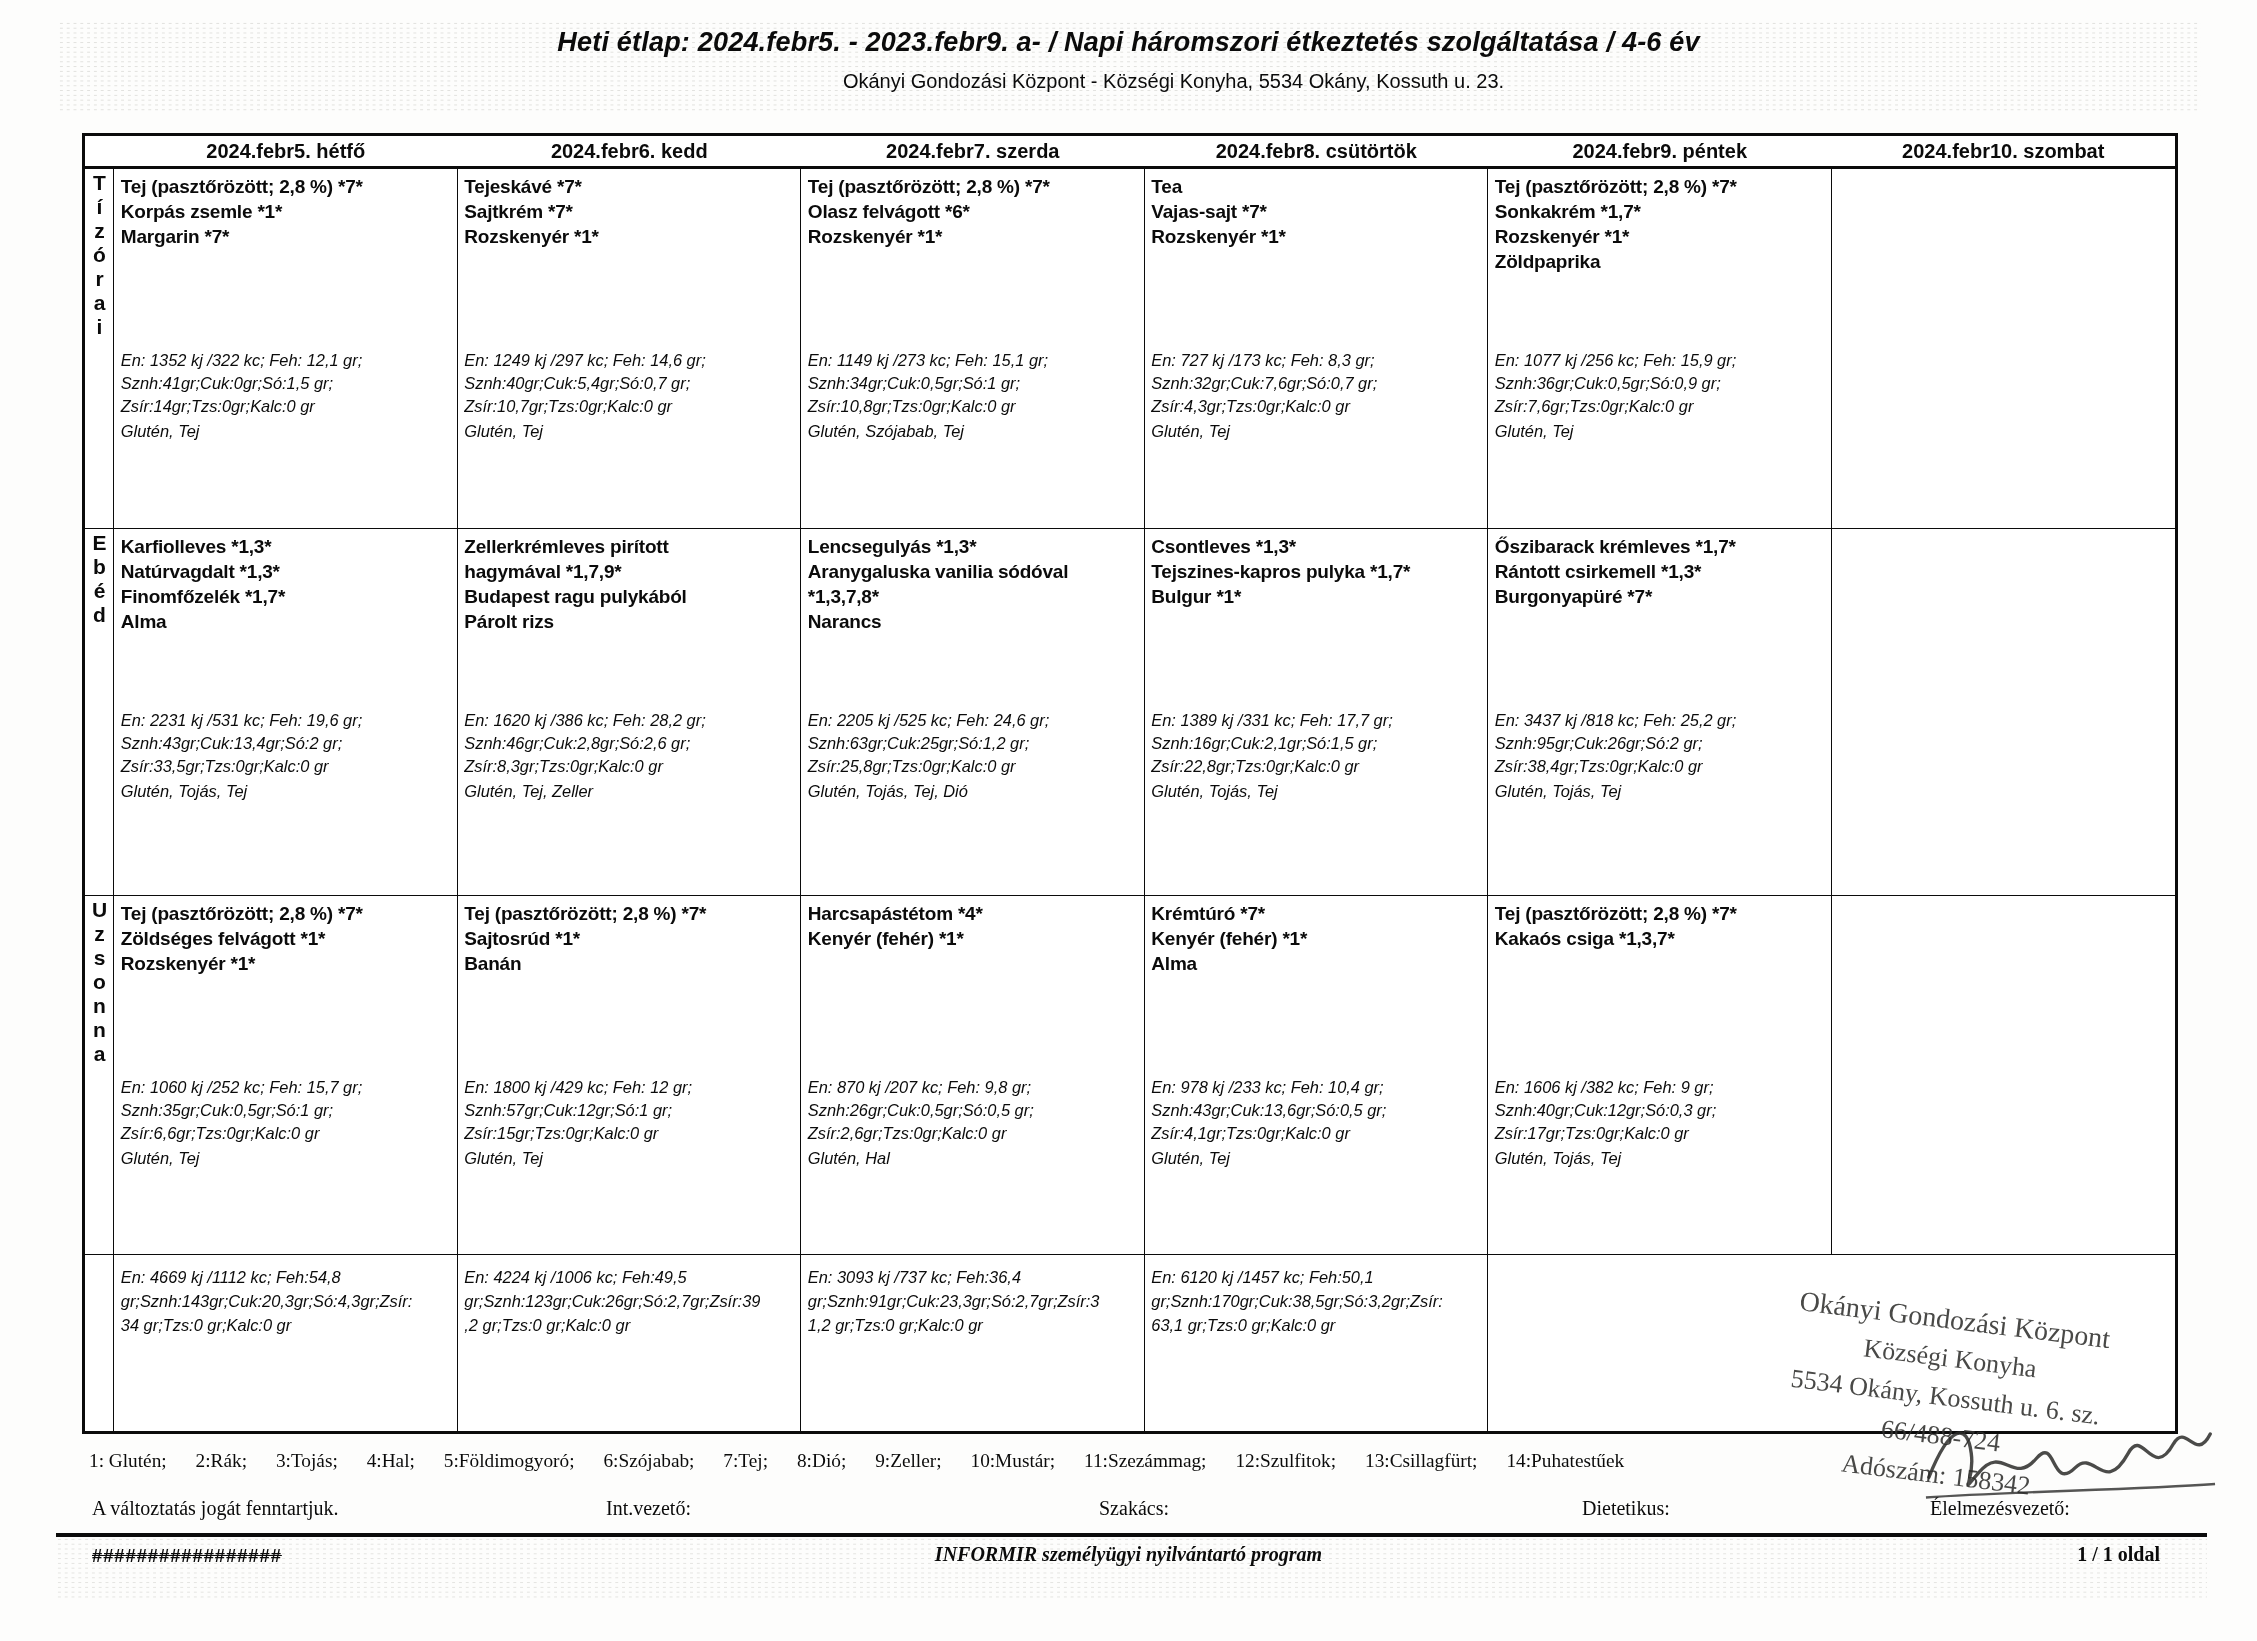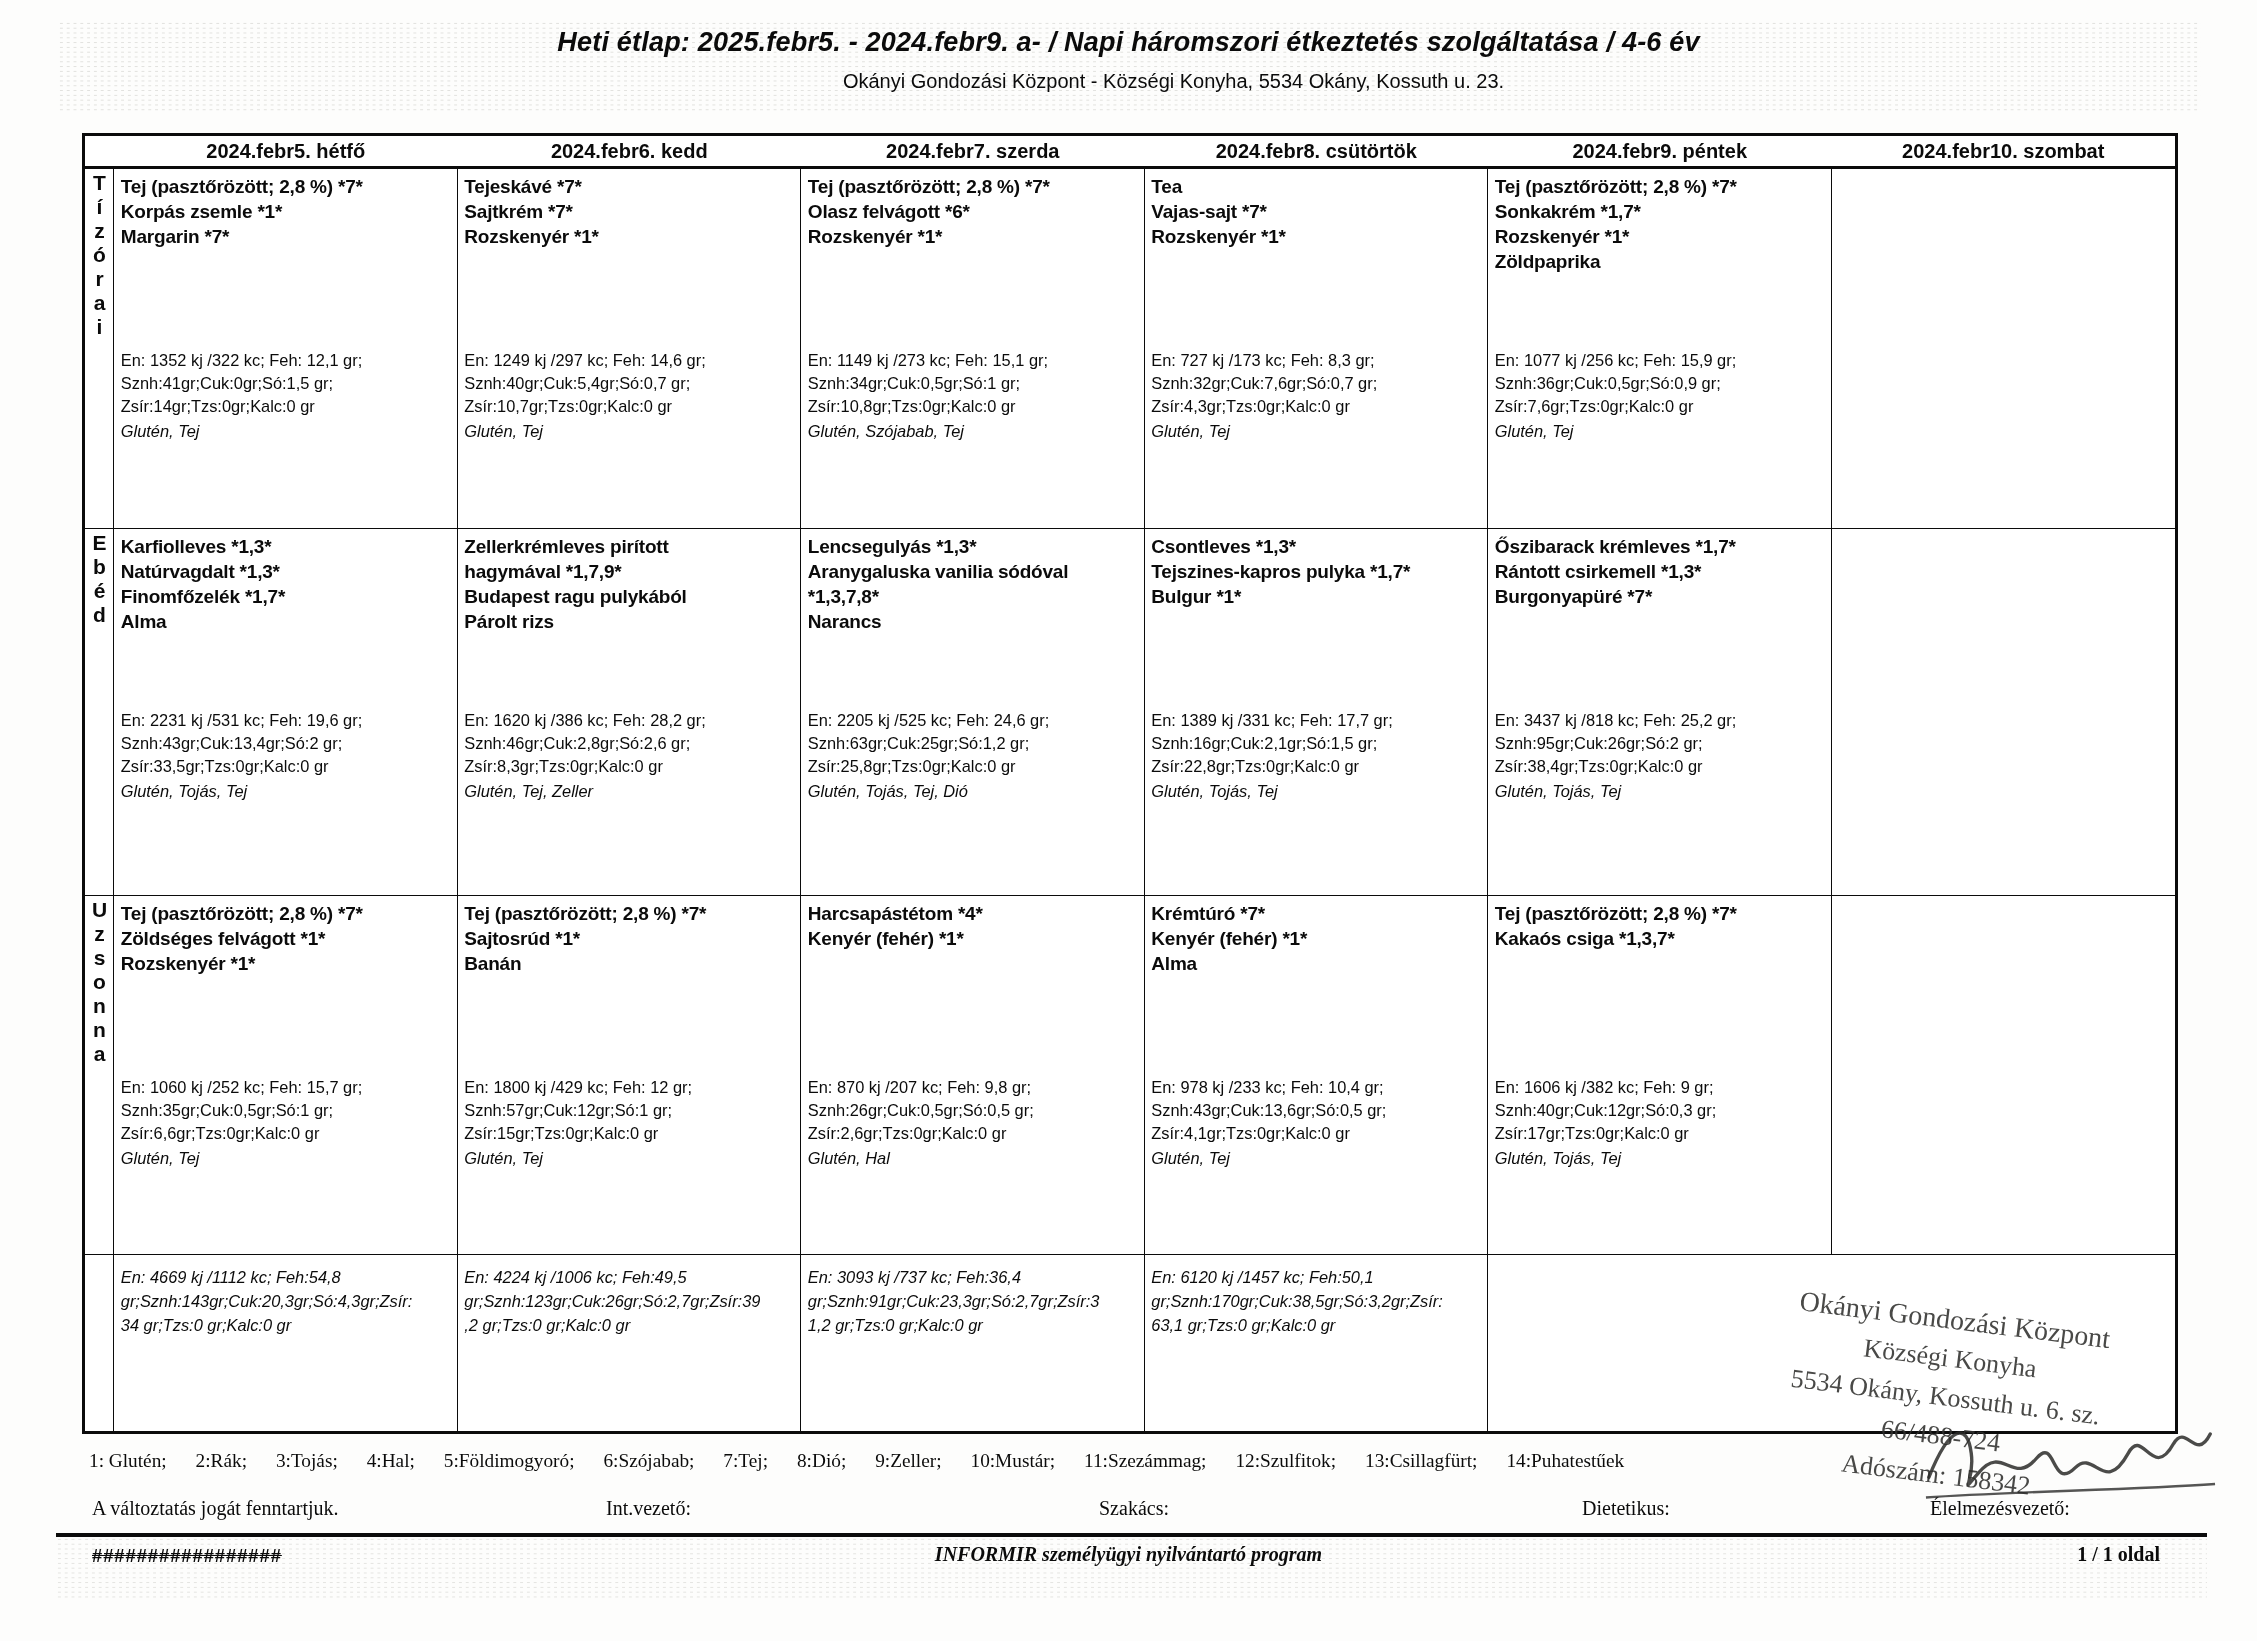--- a/index.html
+++ b/index.html
@@ -44,21 +44,21 @@
   }
   .cell.last, .rowlabel.lastcol{ border-right:none; }
   .botrow{ border-bottom:none !important; }
   .items{
     position:absolute; left:6.8px; right:3.9px; top:4.8px;
     font-weight:bold; font-size:19px; line-height:25px; white-space:pre-line;
     letter-spacing:-0.2px;
   }
   .nutr{
     position:absolute; left:6.8px; right:3.9px; top:180px;
-    font-size:16.4px; line-height:23px; white-space:pre-line;
+    font-style:italic; font-size:16.4px; line-height:23px; white-space:pre-line;
   }
   .allerg{
     position:absolute; left:6.8px; right:3.9px; top:253px;
     font-style:italic; font-size:16.4px;
   }
   .tot{
     position:absolute; left:6.8px; right:3.9px; top:9.7px;
     font-style:italic; font-size:16.4px; line-height:24px; white-space:pre-line;
   }
   
@@ -91,21 +91,21 @@
   .stamp .s0{ font-size:28px; }
   .signature{ position:absolute; left:1921px; top:1405px; pointer-events:none; }
 </style>
 </head>
 <body>
 
 <div class="page">
 
   <div class="speckle" style="left:58px;top:21px;width:2143px;height:93px;"></div>
 
-  <div class="title">Heti étlap: 2025.febr5. - 2024.febr9.   a- / Napi háromszori étkeztetés szolgáltatása / 4-6 év</div>
+  <div class="title">Heti étlap: 2024.febr5. - 2023.febr9.   a- / Napi háromszori étkeztetés szolgáltatása / 4-6 év</div>
   <div class="subtitle">Okányi Gondozási Központ - Községi Konyha, 5534 Okány, Kossuth u. 23.</div>
 
   <div class="tbl">
 
     <div class="hcell"></div>
     <div class="hcell">2024.febr5. hétfő</div>
     <div class="hcell">2024.febr6. kedd</div>
     <div class="hcell">2024.febr7. szerda</div>
     <div class="hcell">2024.febr8. csütörtök</div>
     <div class="hcell">2024.febr9. péntek</div>

